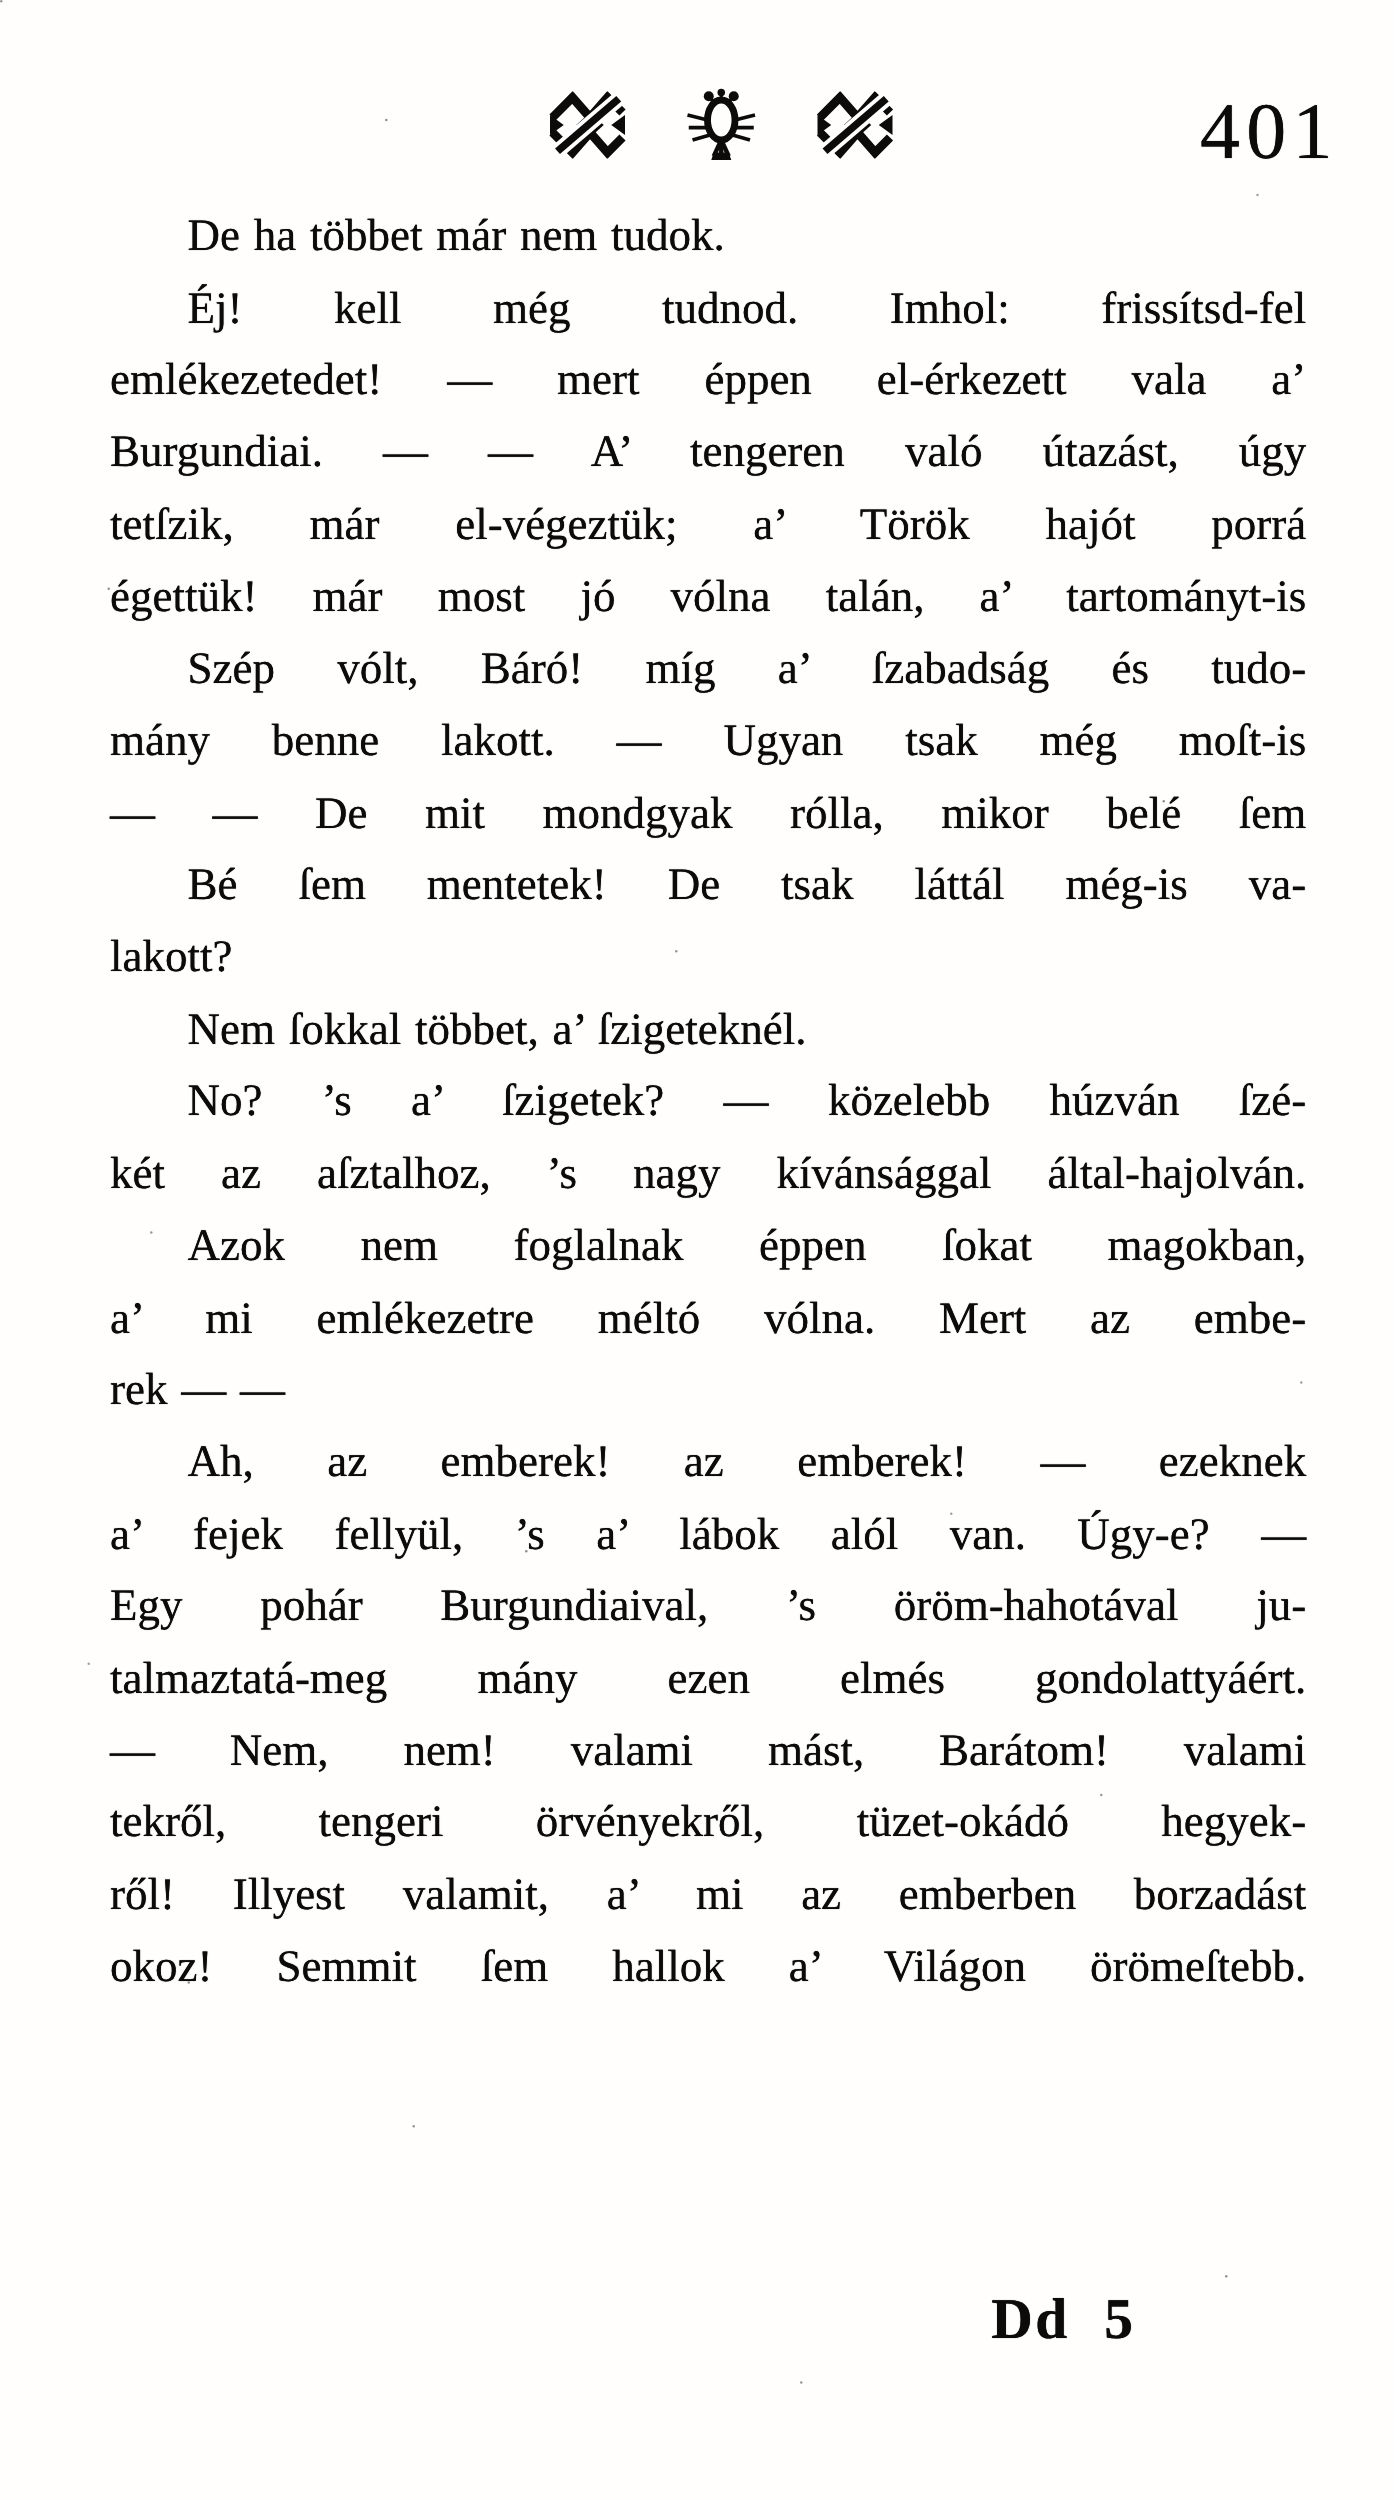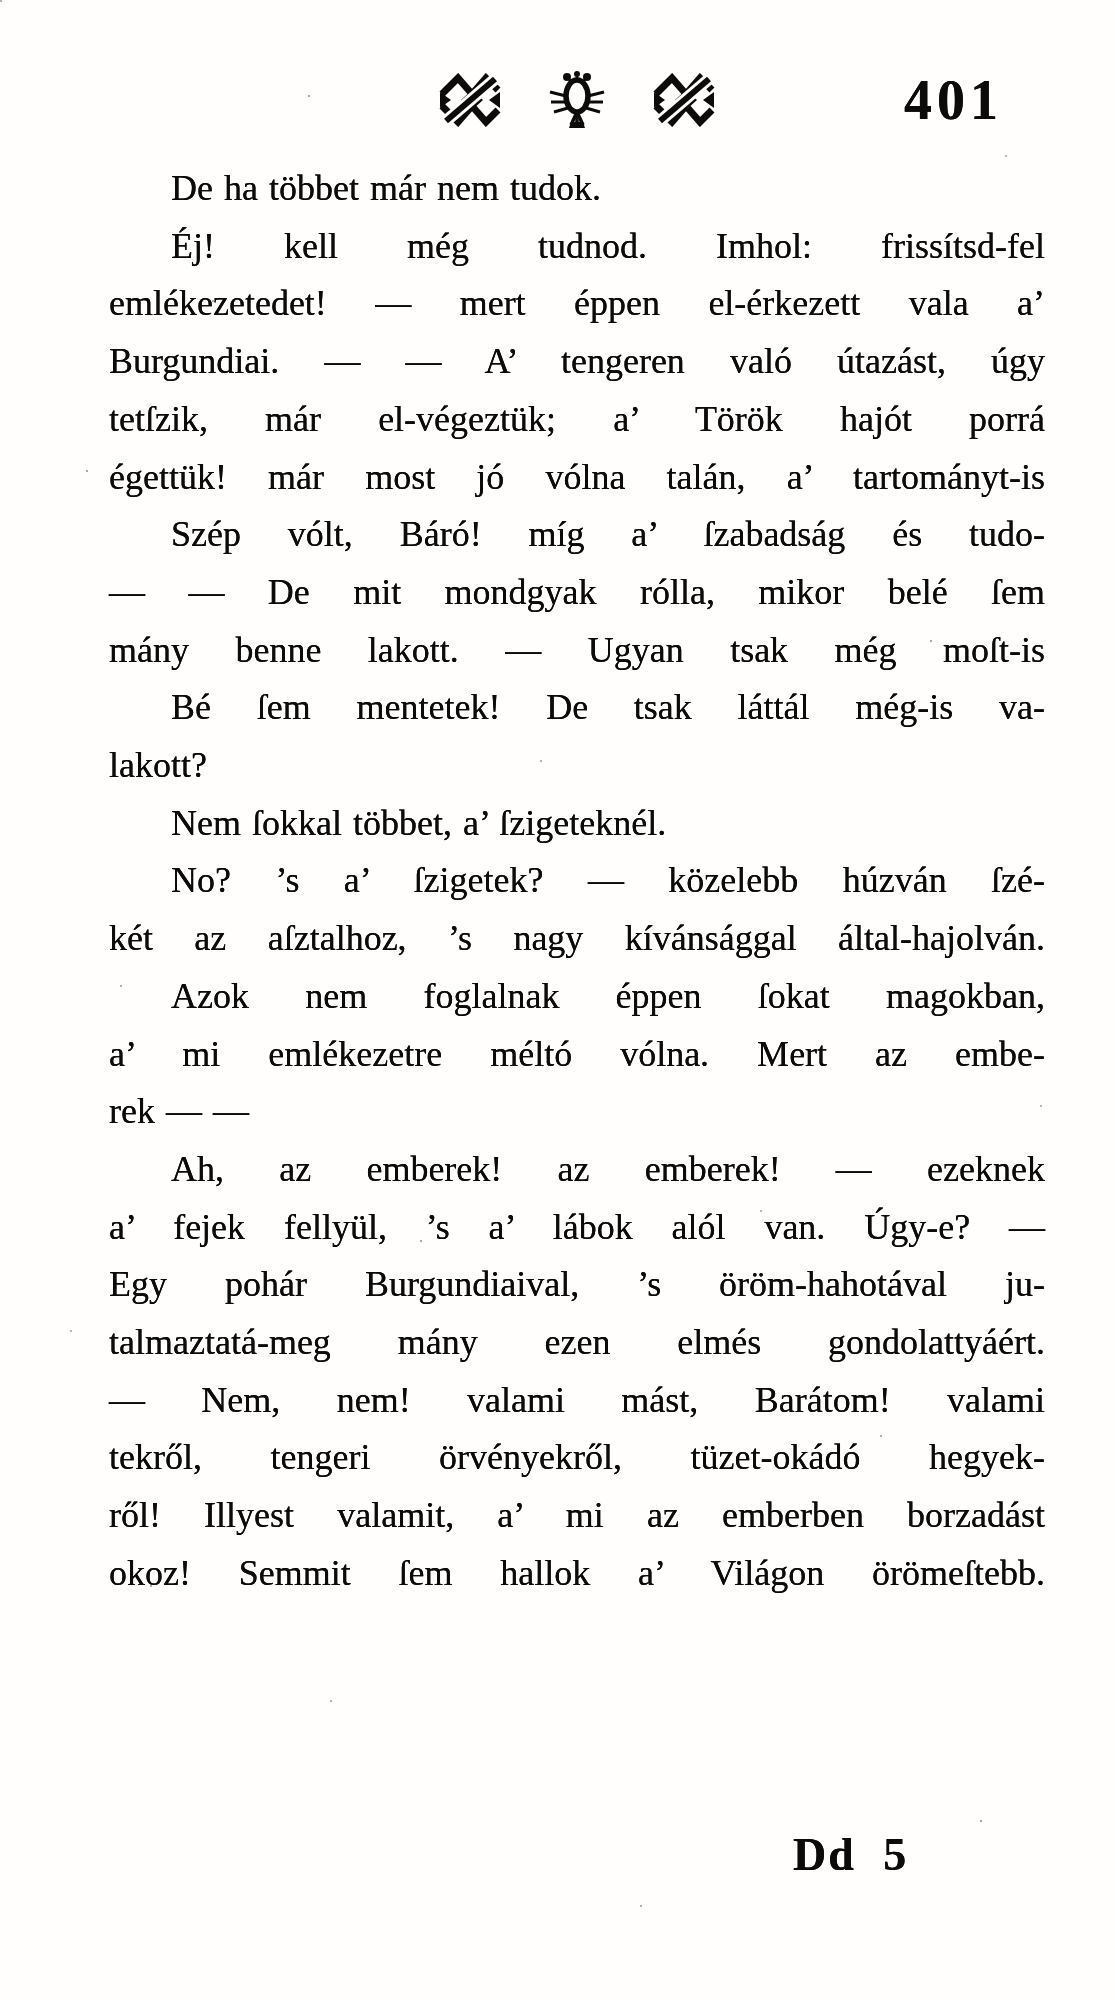--- a/index.html
+++ b/index.html
@@ -22,31 +22,31 @@
       540px 760px #444, 930px 640px #333, 120px 985px #444, 1040px 1105px #555,
       420px 1240px #333, 880px 1435px #444, 150px 1585px #333, 640px 1905px #444,
       760px 1210px #555, 330px 1700px #444, 980px 1820px #333, 70px 1330px #555;
   }
   .ornaments{
     position:absolute;top:70px;left:438px;
     display:flex;align-items:center;gap:45px;
   }
   .ornaments svg{display:block;}
   .page-number{
-    position:absolute;top:68px;left:904px;
-    font-size:56px;font-weight:bold;letter-spacing:5px;
+    position:absolute;top:68px;left:960px;
+    font-size:64px;font-weight:normal;letter-spacing:5px;
     text-shadow:0 0 .6px #000;
   }
   .text-block{
     position:absolute;left:88px;top:160px;width:957px;
     font-size:36px;line-height:57.7px;
     text-shadow:0 0 .6px #000;
     word-spacing:2px;
   }
-  .line{white-space:nowrap;text-align:left;margin-left:21px;}
+  .line{white-space:nowrap;text-align:left;}
   .line.full{
     white-space:normal;
     text-align:justify;
     text-align-last:justify;
   }
   .line.indent{text-indent:62px;}
   .signature{
     position:absolute;left:793px;top:1828px;
     font-size:46px;font-weight:bold;
     letter-spacing:2px;word-spacing:14px;
@@ -110,22 +110,22 @@
   <div class="page-number">401</div>
 
   <div class="text-block">
       <div class="line indent">De ha többet már nem tudok.</div>
       <div class="line indent full">Éj! kell még tudnod.  Imhol: frissítsd-fel</div>
       <div class="line full">emlékezetedet! — mert éppen el-érkezett vala a’</div>
       <div class="line full">Burgundiai. — — A’ tengeren való útazást, úgy</div>
       <div class="line full">tetſzik, már el-végeztük; a’ Török hajót porrá</div>
       <div class="line full">égettük! már most jó vólna talán, a’ tartományt-is</div>
       <div class="line indent full">Szép vólt, Báró! míg a’ ſzabadság és tudo-</div>
+      <div class="line full">mány benne lakott. —  Ugyan tsak még moſt-is</div>
       <div class="line full">— — De mit mondgyak rólla, mikor belé ſem</div>
-      <div class="line full">mány benne lakott. —  Ugyan tsak még moſt-is</div>
       <div class="line indent full">Bé ſem mentetek! De tsak láttál még-is va-</div>
       <div class="line">lakott?</div>
       <div class="line indent">Nem ſokkal többet, a’ ſzigeteknél.</div>
       <div class="line indent full">No? ’s a’ ſzigetek? — közelebb húzván ſzé-</div>
       <div class="line full">két az aſztalhoz, ’s nagy kívánsággal által-hajolván.</div>
       <div class="line indent full">Azok nem foglalnak éppen ſokat magokban,</div>
       <div class="line full">a’ mi emlékezetre méltó vólna.  Mert az embe-</div>
       <div class="line">rek — —</div>
       <div class="line indent full">Ah, az emberek! az emberek! —  ezeknek</div>
       <div class="line full">a’ fejek fellyül, ’s a’ lábok alól van.  Úgy-e? —</div>

